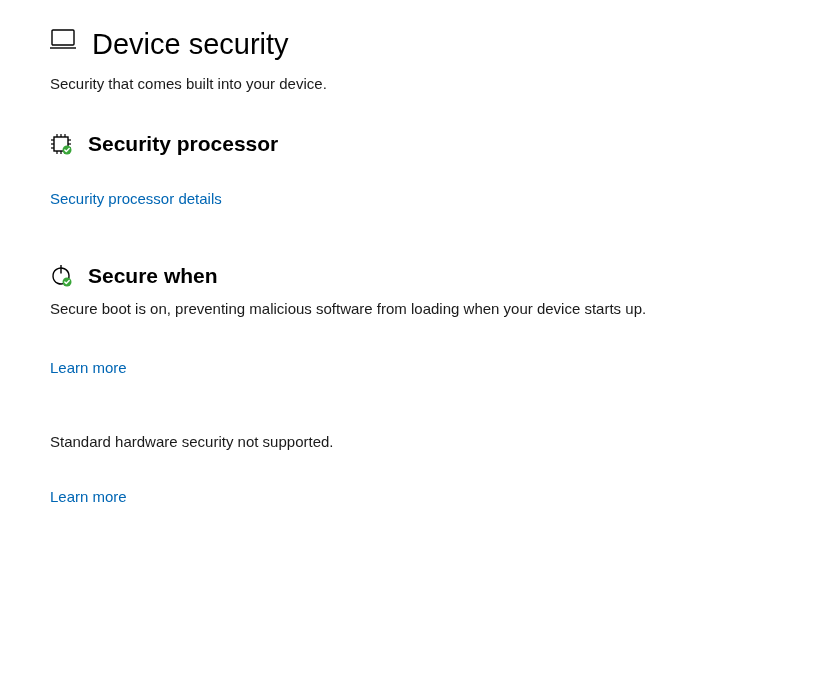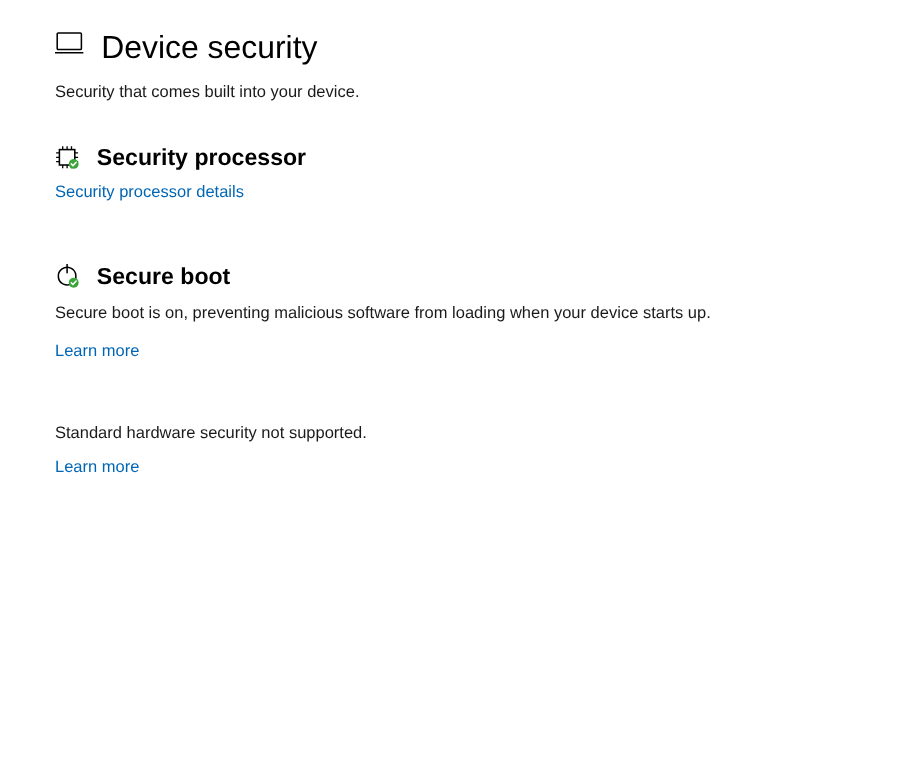--- a/index.html
+++ b/index.html
@@ -27,40 +27,42 @@
     .subtitle {
       font-size: 15px;
       color: #1a1a1a;
       margin-bottom: 40px;
     }
     .section {
       margin-bottom: 56px;
     }
     .section-header {
       display: flex;
+      align-items: center;
       gap: 16px;
       margin-bottom: 10px;
     }
     .section-title {
       font-size: 21px;
       font-weight: 600;
     }
     .section-desc {
       font-size: 15px;
       color: #1a1a1a;
       max-width: 610px;
       line-height: 1.4;
       margin-bottom: 16px;
     }
     .link {
       font-size: 15px;
       color: #0066b4;
       text-decoration: none;
       cursor: pointer;
       display: inline-block;
+      margin-top: 24px;
     }
     .status-block {
       margin-top: 20px;
     }
     .status-text {
       font-size: 15px;
       color: #1a1a1a;
       margin-bottom: 14px;
     }
     .icon {
@@ -114,21 +116,21 @@
 <div class="section">
   <div class="section-header">
     <span class="icon">
       <svg width="22" height="22" viewBox="0 0 22 22">
         <path d="M 11 3 A 8 8 0 1 0 11.01 3" fill="none" stroke="#000" stroke-width="1.4" stroke-linecap="round" transform="rotate(-35 11 11)"></path>
         <line x1="11" y1="0" x2="11" y2="8" stroke="#000" stroke-width="1.4" stroke-linecap="round"></line>
         <circle cx="17" cy="17" r="4.5" fill="#3aa63a"></circle>
         <path d="M14.8 17 L16.3 18.6 L19.2 15.5" fill="none" stroke="#fff" stroke-width="1.4" stroke-linecap="round" stroke-linejoin="round"></path>
       </svg>
     </span>
-    <h2 class="section-title">Secure boot</h2>
+    <h2 class="section-title">Secure when</h2>
   </div>
   <p class="section-desc">Secure boot is on, preventing malicious software from loading when your device starts up.</p>
   <a class="link">Learn more</a>
 </div>
 
 <div class="status-block">
   <p class="status-text">Standard hardware security not supported.</p>
   <a class="link">Learn more</a>
 </div>
 

